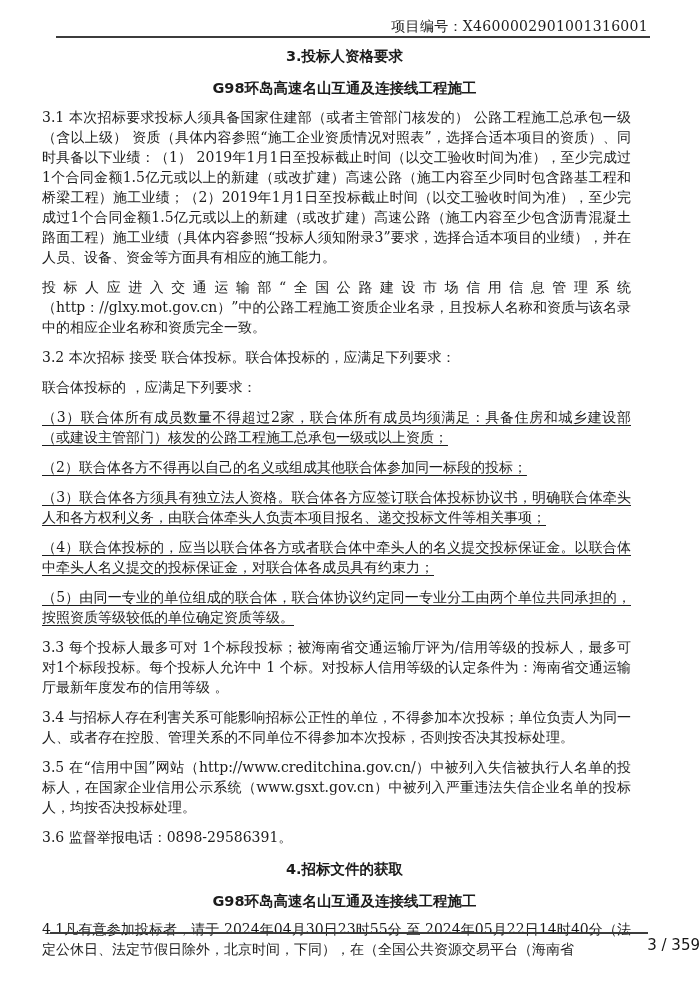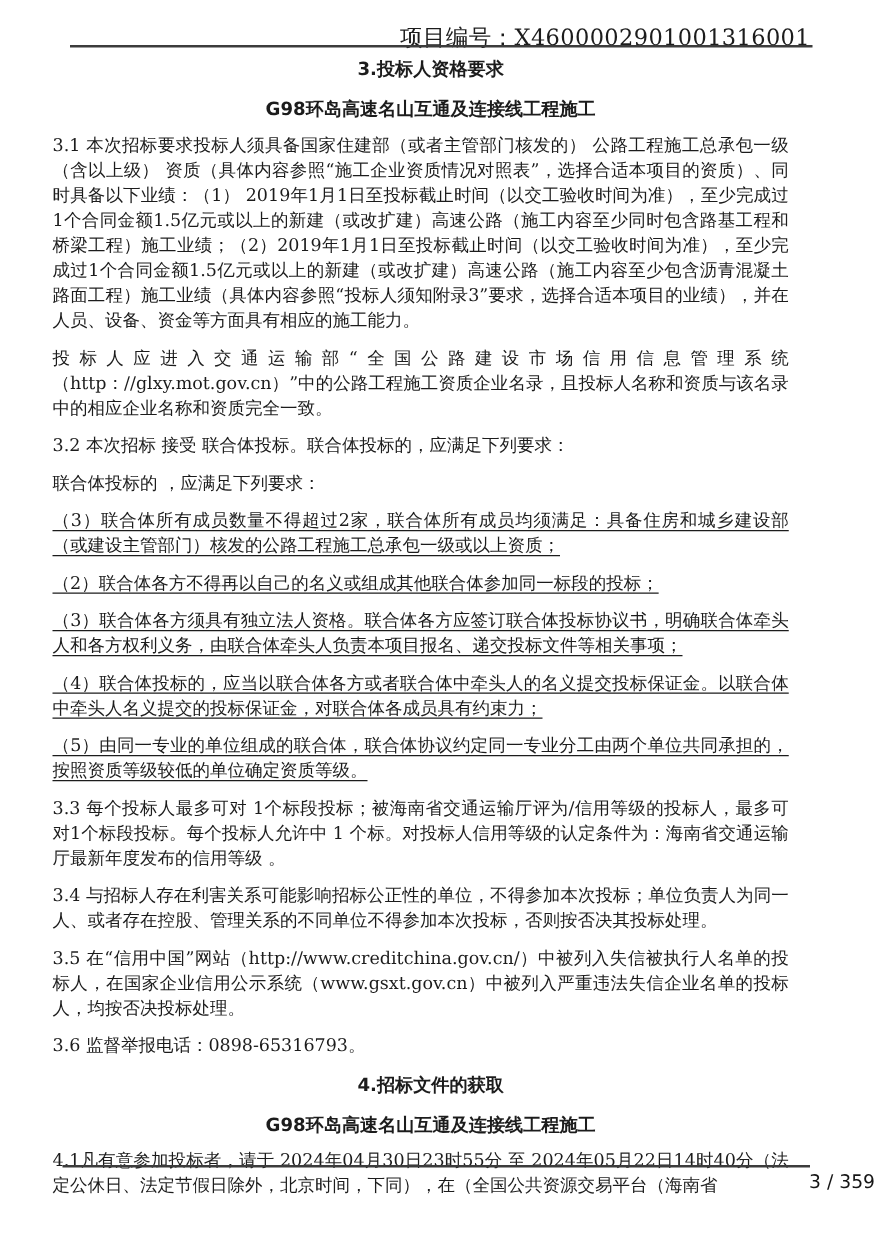--- a/index.html
+++ b/index.html
@@ -19,21 +19,21 @@
     position: absolute;
     inset: 0;
     background: #ffffff;
   }
   .header-row {
     position: absolute;
     top: 18px;
     left: 42px;
     right: 52px;
     text-align: right;
-    font-size: 18px;
+    font-size: 14px;
     letter-spacing: 0.3px;
     white-space: nowrap;
   }
   .header-rule {
     position: absolute;
     top: 36px;
     left: 56px;
     right: 50px;
     height: 2px;
     background: #3c3c3c;
@@ -117,21 +117,21 @@
     <div class="para underline">（4）联合体投标的，应当以联合体各方或者联合体中牵头人的名义提交投标保证金。以联合体中牵头人名义提交的投标保证金，对联合体各成员具有约束力；</div>
 
     <div class="para underline">（5）由同一专业的单位组成的联合体，联合体协议约定同一专业分工由两个单位共同承担的，按照资质等级较低的单位确定资质等级。</div>
 
     <div class="para">3.3 每个投标人最多可对 1个标段投标；被海南省交通运输厅评为/信用等级的投标人，最多可对1个标段投标。每个投标人允许中 1 个标。对投标人信用等级的认定条件为：海南省交通运输厅最新年度发布的信用等级 。</div>
 
     <div class="para">3.4 与招标人存在利害关系可能影响招标公正性的单位，不得参加本次投标；单位负责人为同一人、或者存在控股、管理关系的不同单位不得参加本次投标，否则按否决其投标处理。</div>
 
     <div class="para">3.5 在“信用中国”网站（http://www.creditchina.gov.cn/）中被列入失信被执行人名单的投标人，在国家企业信用公示系统（www.gsxt.gov.cn）中被列入严重违法失信企业名单的投标人，均按否决投标处理。</div>
 
-    <div class="para">3.6 监督举报电话：0898-65316793。</div>
+    <div class="para">3.6 监督举报电话：0898-29586391。</div>
 
     <div class="doc-heading">4.招标文件的获取</div>
 
     <div class="doc-heading">G98环岛高速名山互通及连接线工程施工</div>
 
     <div class="para" style="margin-top:8px">4.1凡有意参加投标者，请于 2024年04月30日23时55分 至 2024年05月22日14时40分（法定公休日、法定节假日除外，北京时间，下同），在（全国公共资源交易平台（海南省</div>
 
   </div>
 
   <div class="footer-rule"></div>

